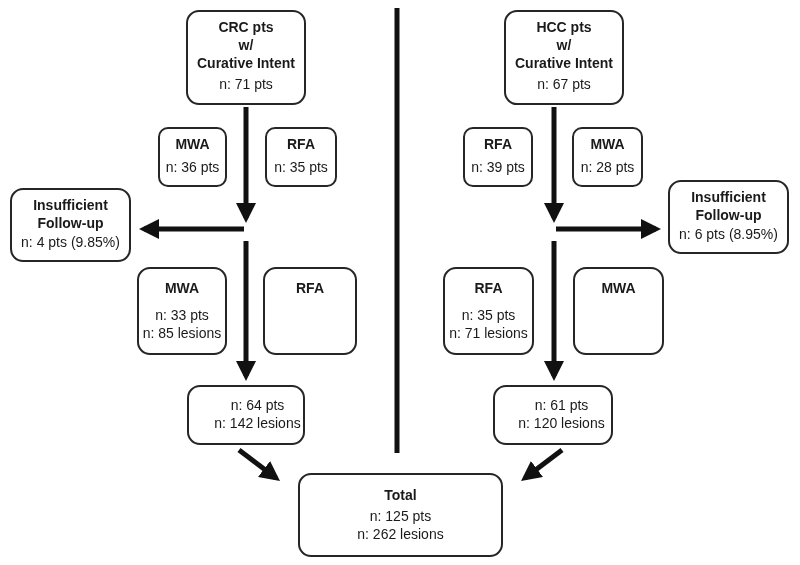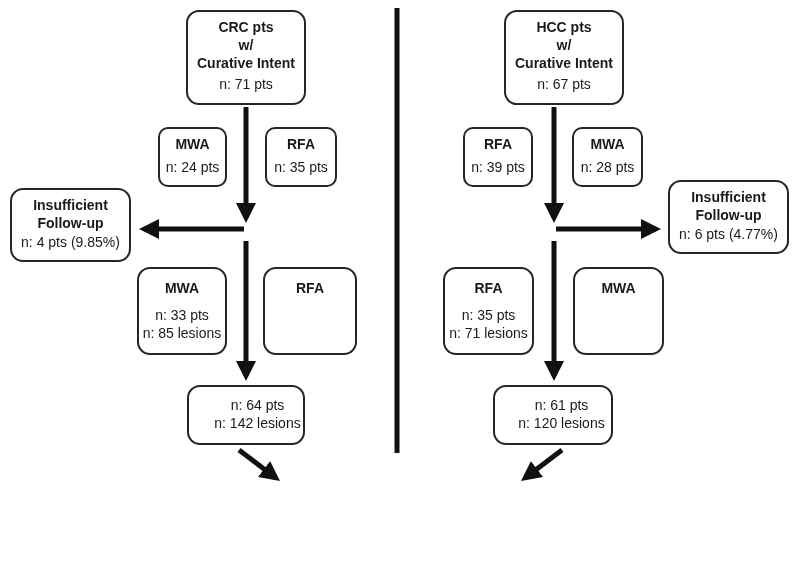--- a/index.html
+++ b/index.html
@@ -93,21 +93,21 @@
 
   <div class="box" id="box-crc-root">
     <span class="box-title">CRC pts
 w/
 Curative Intent</span>
     <span class="box-count">n: 71 pts</span>
   </div>
 
   <div class="box small" id="box-crc-mwa1">
     <span class="box-title">MWA</span>
-    <span class="box-count">n: 24 pts</span>
+    <span class="box-count">n: 36 pts</span>
   </div>
 
   <div class="box small" id="box-crc-rfa1">
     <span class="box-title">RFA</span>
     <span class="box-count">n: 35 pts</span>
   </div>
 
   <div class="box" id="box-crc-insuff">
     <span class="box-title">Insufficient
 Follow-up</span>
@@ -142,32 +142,37 @@
   </div>
 
   <div class="box small" id="box-hcc-mwa1">
     <span class="box-title">MWA</span>
     <span class="box-count">n: 28 pts</span>
   </div>
 
   <div class="box" id="box-hcc-insuff">
     <span class="box-title">Insufficient
 Follow-up</span>
-    <span class="box-count">n: 6 pts (4.77%)</span>
+    <span class="box-count">n: 6 pts (8.95%)</span>
   </div>
 
   <div class="box" id="box-hcc-rfa2">
     <span class="box-title">RFA</span>
     <span class="box-count">n: 35 pts
 n: 71 lesions</span>
   </div>
 
   <div class="box" id="box-hcc-mwa2">
     <span class="box-title">MWA</span>
   </div>
 
   <div class="box center-text" id="box-hcc-merge">
     <span class="box-count">n: 61 pts
 n: 120 lesions</span>
   </div>
 
+  <div class="box" id="box-total">
+    <span class="box-title">Total</span>
+    <span class="box-count">n: 125 pts
+n: 262 lesions</span>
+  </div>
 
 </div>
 
 </body></html>

